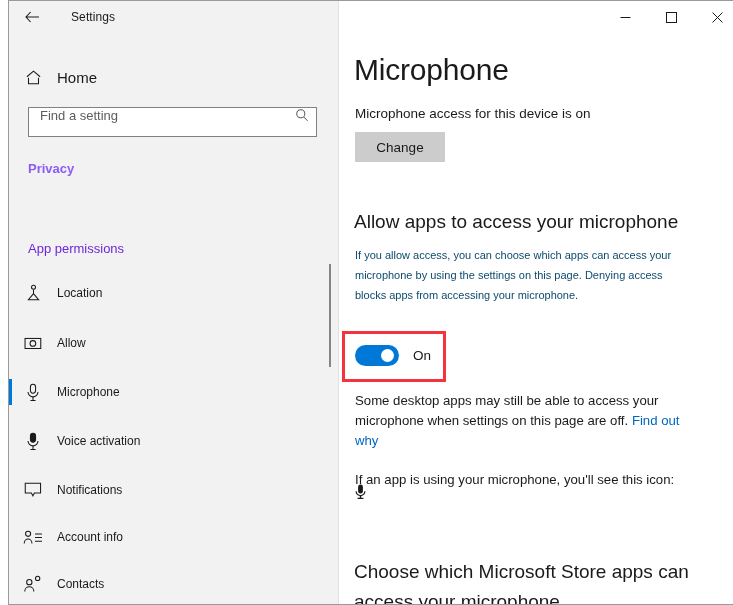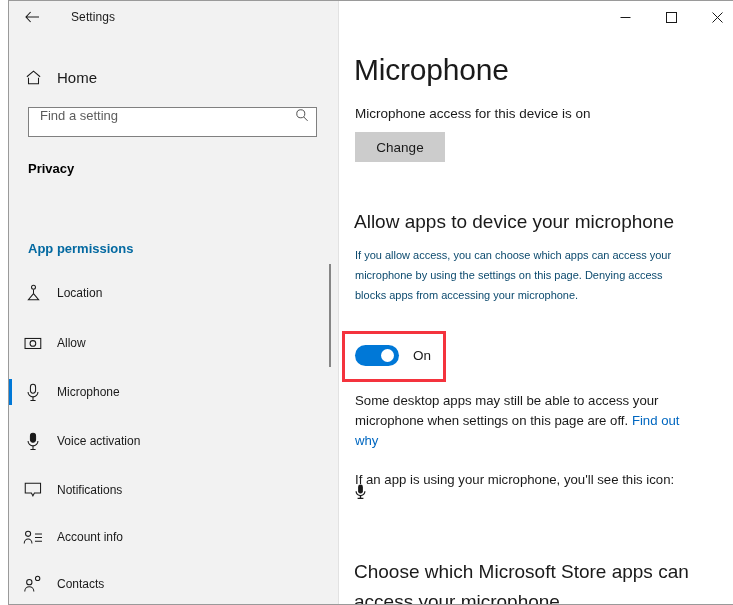--- a/index.html
+++ b/index.html
@@ -80,25 +80,25 @@
     font-size: 13px; color: #4a4a4a;
     padding: 0 6px 0 11px;
   }
   #search-input::placeholder { color: #5c5c5c; opacity: 1; }
   #search-icon {
     width: 28px; display: flex; align-items: center; justify-content: center;
     color: #444;
   }
   #privacy-title {
     position: absolute; top: 160px; left: 19px;
-    font-size: 13px; font-weight: bold; color: #000000;
+    font-size: 13px; font-weight: bold; color: #8b5cf6;
   }
   #appperm-title {
     position: absolute; top: 240px; left: 19px;
-    font-size: 13px; color: #0369a1; font-weight: bold;
+    font-size: 13px; color: #6d28d9;
   }
   .nav-item {
     position: absolute; left: 0;
     width: 330px; height: 40px;
     display: flex; align-items: center;
   }
   .nav-item .accent {
     position: absolute; left: 0; top: 7px;
     width: 3px; height: 26px; background: transparent;
   }
@@ -345,21 +345,21 @@
   </div>
 
   <div id="content">
 
     <h1 id="page-title">Microphone</h1>
 
     <div id="device-access-text">Microphone access for this device is on</div>
 
     <button id="change-btn">Change</button>
 
-    <h2 id="allow-heading">Allow apps to device your microphone</h2>
+    <h2 id="allow-heading">Allow apps to access your microphone</h2>
 
     <p id="allow-desc">If you allow access, you can choose which apps can access your microphone by using the settings on this page. Denying access blocks apps from accessing your microphone.</p>
 
     <div id="redbox"></div>
 
     <div id="toggle-row">
       <div id="toggle-switch">
         <div id="toggle-knob"></div>
       </div>
       <span id="toggle-label">On</span>

